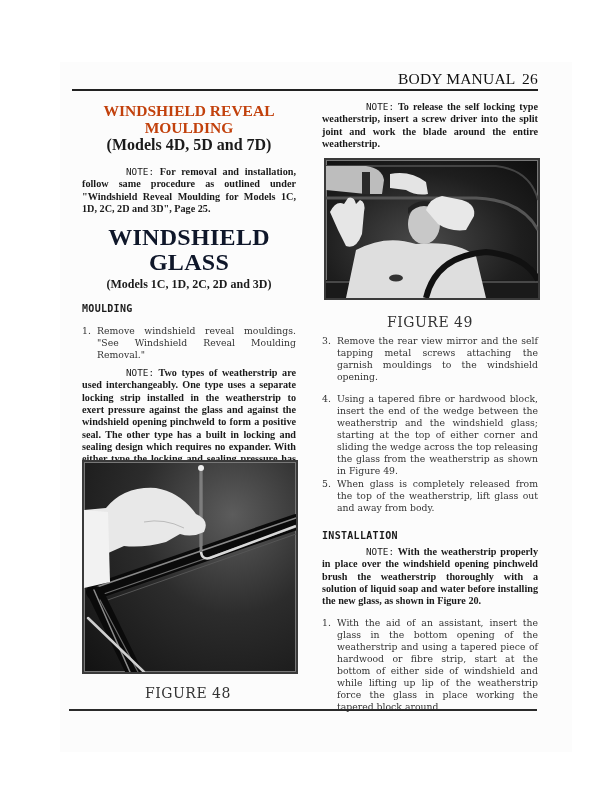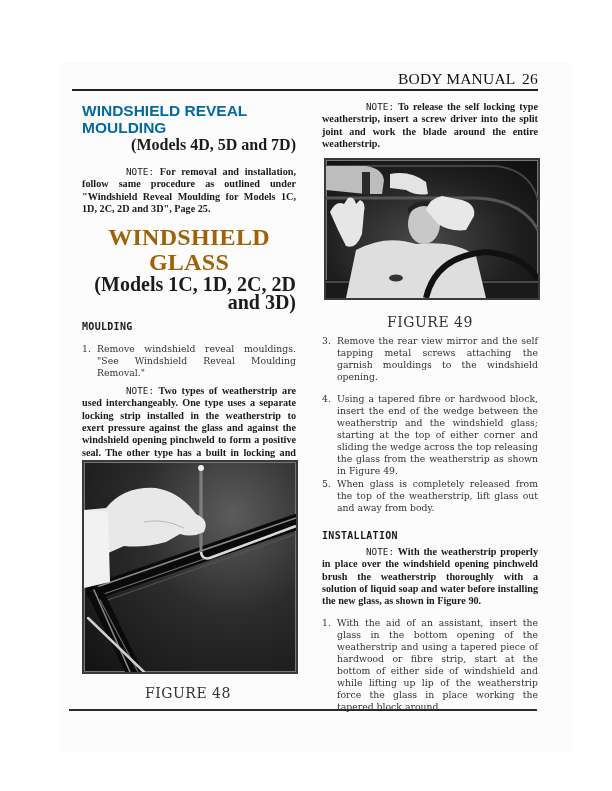--- a/index.html
+++ b/index.html
@@ -16,29 +16,29 @@
     font-family:"Liberation Serif", serif; font-weight:normal; font-size:15.5px;
     display:flex; justify-content:space-between; letter-spacing:0.2px; color:#111;
   }
   .rule-top { position:absolute; left:72px; top:89px; width:466px; height:2px; background:#222; }
   .rule-bottom { position:absolute; left:69px; top:709px; width:468px; height:2px; background:#2a2a2a; }
 
   .col-left { position:absolute; left:82px; top:99px; width:214px; }
   .col-right { position:absolute; left:322px; top:101px; width:216px; }
 
   .h-sect {
-    font-family:Liberation Sans, sans-serif; font-weight:bold; 
-    font-size:15.5px; line-height:17px; color:#0369a1;
+    font-family:Liberation Serif, serif; font-weight:bold; text-align:center;
+    font-size:15.5px; line-height:17px; color:#c2410c;
   }
-  .h-sub { font-family:"Liberation Serif", serif; font-weight:bold; text-align:right; font-size:16px; line-height:18px; }
+  .h-sub { font-family:"Liberation Serif", serif; font-weight:bold; text-align:center; font-size:16px; line-height:18px; }
   .h-big {
     font-family:"Liberation Serif", serif; font-weight:bold; text-align:center;
-    font-size:24px; line-height:25px; letter-spacing:0.3px; color:#a16207;
+    font-size:24px; line-height:25px; letter-spacing:0.3px; color:#0f172a;
   }
-  .h-big-sub { font-family:"Liberation Serif", serif; font-weight:bold; text-align:right; font-size:20px; line-height:18px; }
+  .h-big-sub { font-family:"Liberation Serif", serif; font-weight:bold; text-align:center; font-size:12px; line-height:18px; }
 
   .note {
     font-family:"Liberation Serif", serif; font-weight:bold; font-size:10.2px; line-height:12.3px;
     text-align:justify; color:#1a1a1a;
   }
   .note .lbl { font-family:"DejaVu Sans Mono", monospace; font-weight:normal; font-size:9.3px;padding-left:44px; }
   .item { display:flex; }
   .item .num { width:15px; flex:none; font-family:"DejaVu Serif", serif; font-size:9.3px; line-height:12px; color:#333; }
   .item .txt { flex:1; font-family:"DejaVu Serif", serif; font-size:9.3px; line-height:12px; color:#333; text-align:justify; }
   .subhead {
@@ -178,21 +178,21 @@
   </div>
   <div class="item" style="margin-top:1px;">
     <span class="num">5.</span>
     <span class="txt">When glass is completely released from the top of the weatherstrip, lift glass out and away from body.</span>
   </div>
 
   <div class="subhead" style="margin-top:16px;">INSTALLATION</div>
 
   <div class="note" style="margin-top:5px;">
     <span class="lbl">NOTE:</span>
-    <span>With the weatherstrip properly in place over the windshield opening pinchweld brush the weatherstrip thoroughly with a solution of liquid soap and water before installing the new glass, as shown in Figure 90.</span>
+    <span>With the weatherstrip properly in place over the windshield opening pinchweld brush the weatherstrip thoroughly with a solution of liquid soap and water before installing the new glass, as shown in Figure 20.</span>
   </div>
 
   <div class="item" style="margin-top:10px;">
     <span class="num">1.</span>
     <span class="txt">With the aid of an assistant, insert the glass in the bottom opening of the weatherstrip and using a tapered piece of hardwood or fibre strip, start at the bottom of either side of windshield and while lifting up lip of the weatherstrip force the glass in place working the tapered block around</span>
   </div>
 </div>
 
 <div class="rule-bottom"></div>
 

